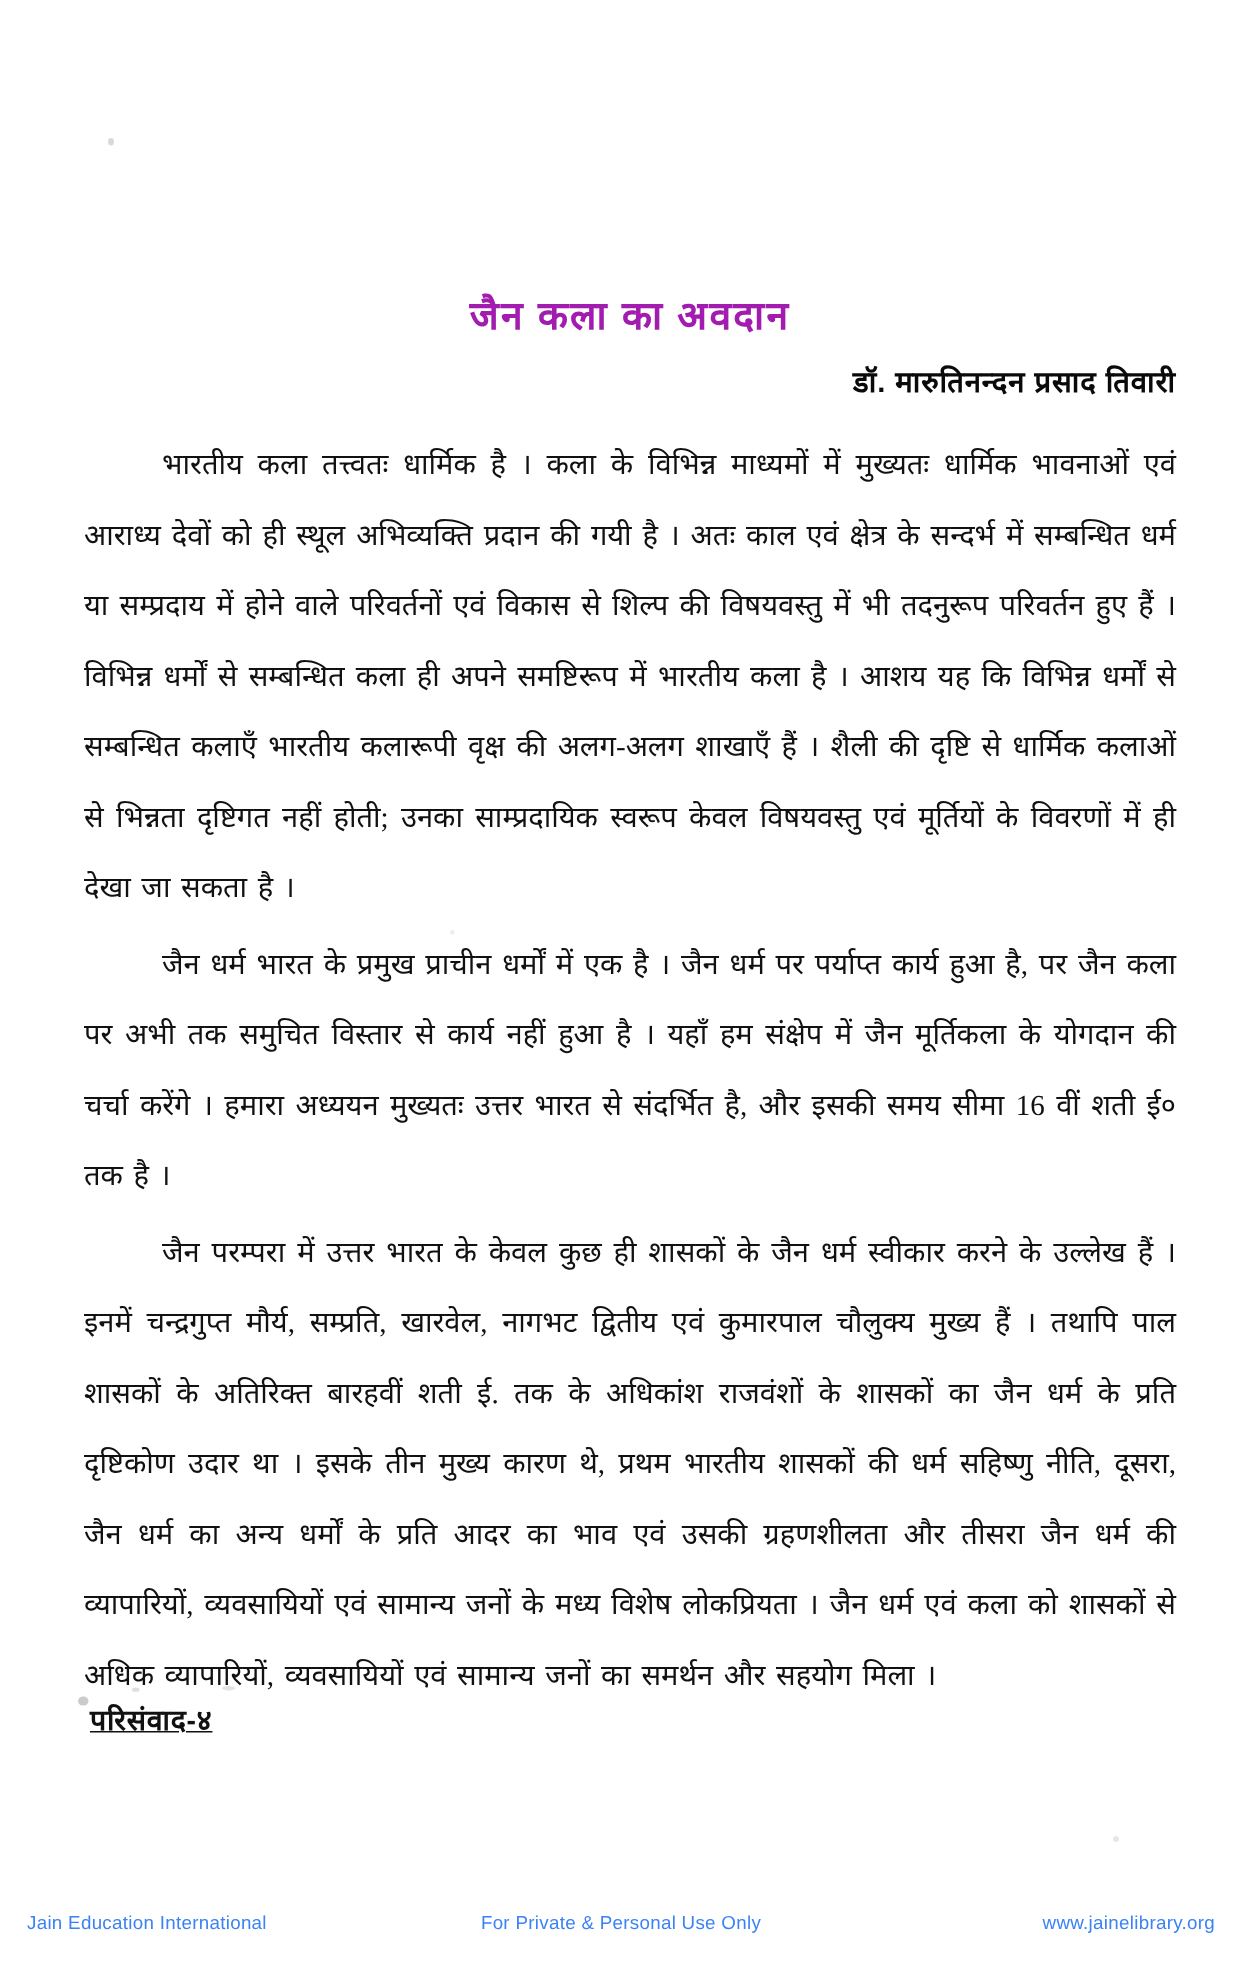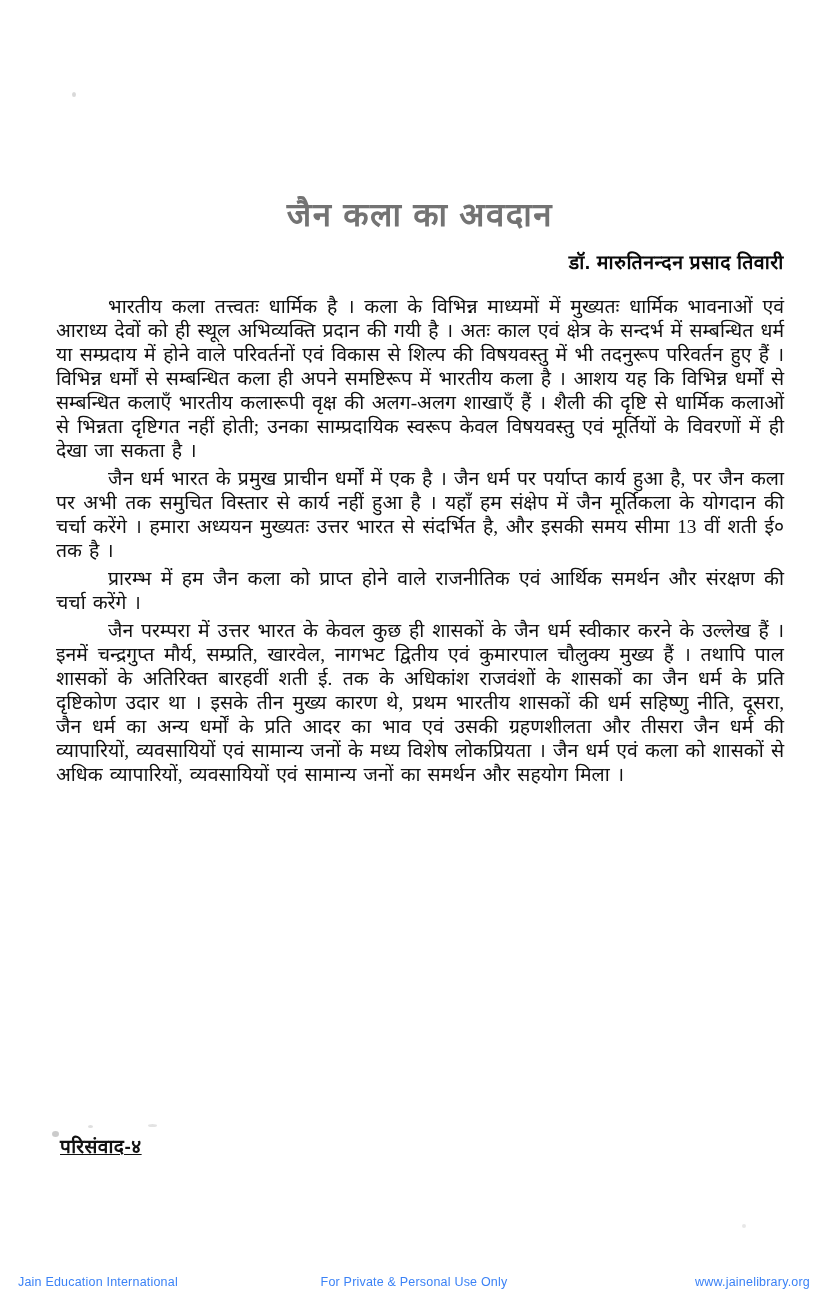--- a/index.html
+++ b/index.html
@@ -43,24 +43,24 @@
     top: 0;
     width: 728px;
   }
 
   .doc-title {
     margin: 0;
     padding-top: 196px;
     text-align: center;
     font-family: "Liberation Sans", "DejaVu Sans", sans-serif;
     font-weight: bold;
-    font-size: 33px;
+    font-size: 26px;
     letter-spacing: 1.5px;
     line-height: 1.15;
-    color: #737373;
+    color: #a21caf;
   }
 
   .doc-author {
     margin: 0;
     padding-top: 14px;
     text-align: right;
     font-family: "Liberation Sans", "DejaVu Sans", sans-serif;
     font-weight: bold;
     font-size: 19.5px;
     letter-spacing: .6px;
@@ -71,21 +71,21 @@
     padding-top: 20px;
   }
 
   .para {
     margin: 0 0 4px 0;
     text-indent: 52px;
     text-align: justify;
     text-justify: inter-word;
     font-family: "Liberation Serif", "DejaVu Serif", serif;
     font-size: 19.4px;
-    line-height: 24px;
+    line-height: 47px;
     word-spacing: 2.2px;
     color: #111111;
     hyphens: none;
   }
   .para:last-child { margin-bottom: 0; }
 
   .footer-note {
     position: absolute;
     left: 60px;
     top: 1133px;
@@ -123,22 +123,21 @@
   <span class="speck s6"></span>
 
   <div class="content">
 
     <h1 class="doc-title">जैन कला का अवदान</h1>
 
     <h2 class="doc-author">डॉ. मारुतिनन्दन प्रसाद तिवारी</h2>
 
     <div class="body-copy">
       <p class="para">भारतीय कला तत्त्वतः धार्मिक है । कला के विभिन्न माध्यमों में मुख्यतः धार्मिक भावनाओं एवं आराध्य देवों को ही स्थूल अभिव्यक्ति प्रदान की गयी है । अतः काल एवं क्षेत्र के सन्दर्भ में सम्बन्धित धर्म या सम्प्रदाय में होने वाले परिवर्तनों एवं विकास से शिल्प की विषयवस्तु में भी तदनुरूप परिवर्तन हुए हैं । विभिन्न धर्मों से सम्बन्धित कला ही अपने समष्टिरूप में भारतीय कला है । आशय यह कि विभिन्न धर्मों से सम्बन्धित कलाएँ भारतीय कलारूपी वृक्ष की अलग-अलग शाखाएँ हैं । शैली की दृष्टि से धार्मिक कलाओं से भिन्नता दृष्टिगत नहीं होती; उनका साम्प्रदायिक स्वरूप केवल विषयवस्तु एवं मूर्तियों के विवरणों में ही देखा जा सकता है ।</p>
-      <p class="para">जैन धर्म भारत के प्रमुख प्राचीन धर्मों में एक है । जैन धर्म पर पर्याप्त कार्य हुआ है, पर जैन कला पर अभी तक समुचित विस्तार से कार्य नहीं हुआ है । यहाँ हम संक्षेप में जैन मूर्तिकला के योगदान की चर्चा करेंगे । हमारा अध्ययन मुख्यतः उत्तर भारत से संदर्भित है, और इसकी समय सीमा 13 वीं शती ई० तक है ।</p>
-      <p class="para">प्रारम्भ में हम जैन कला को प्राप्त होने वाले राजनीतिक एवं आर्थिक समर्थन और संरक्षण की चर्चा करेंगे ।</p>
+      <p class="para">जैन धर्म भारत के प्रमुख प्राचीन धर्मों में एक है । जैन धर्म पर पर्याप्त कार्य हुआ है, पर जैन कला पर अभी तक समुचित विस्तार से कार्य नहीं हुआ है । यहाँ हम संक्षेप में जैन मूर्तिकला के योगदान की चर्चा करेंगे । हमारा अध्ययन मुख्यतः उत्तर भारत से संदर्भित है, और इसकी समय सीमा 16 वीं शती ई० तक है ।</p>
       <p class="para">जैन परम्परा में उत्तर भारत के केवल कुछ ही शासकों के जैन धर्म स्वीकार करने के उल्लेख हैं । इनमें चन्द्रगुप्त मौर्य, सम्प्रति, खारवेल, नागभट द्वितीय एवं कुमारपाल चौलुक्य मुख्य हैं । तथापि पाल शासकों के अतिरिक्त बारहवीं शती ई. तक के अधिकांश राजवंशों के शासकों का जैन धर्म के प्रति दृष्टिकोण उदार था । इसके तीन मुख्य कारण थे, प्रथम भारतीय शासकों की धर्म सहिष्णु नीति, दूसरा, जैन धर्म का अन्य धर्मों के प्रति आदर का भाव एवं उसकी ग्रहणशीलता और तीसरा जैन धर्म की व्यापारियों, व्यवसायियों एवं सामान्य जनों के मध्य विशेष लोकप्रियता । जैन धर्म एवं कला को शासकों से अधिक व्यापारियों, व्यवसायियों एवं सामान्य जनों का समर्थन और सहयोग मिला ।</p>
     </div>
 
   </div>
 
   <span class="speck s2"></span>
   <span class="speck s3"></span>
   <span class="speck s4"></span>
   <span class="speck s5"></span>
 

